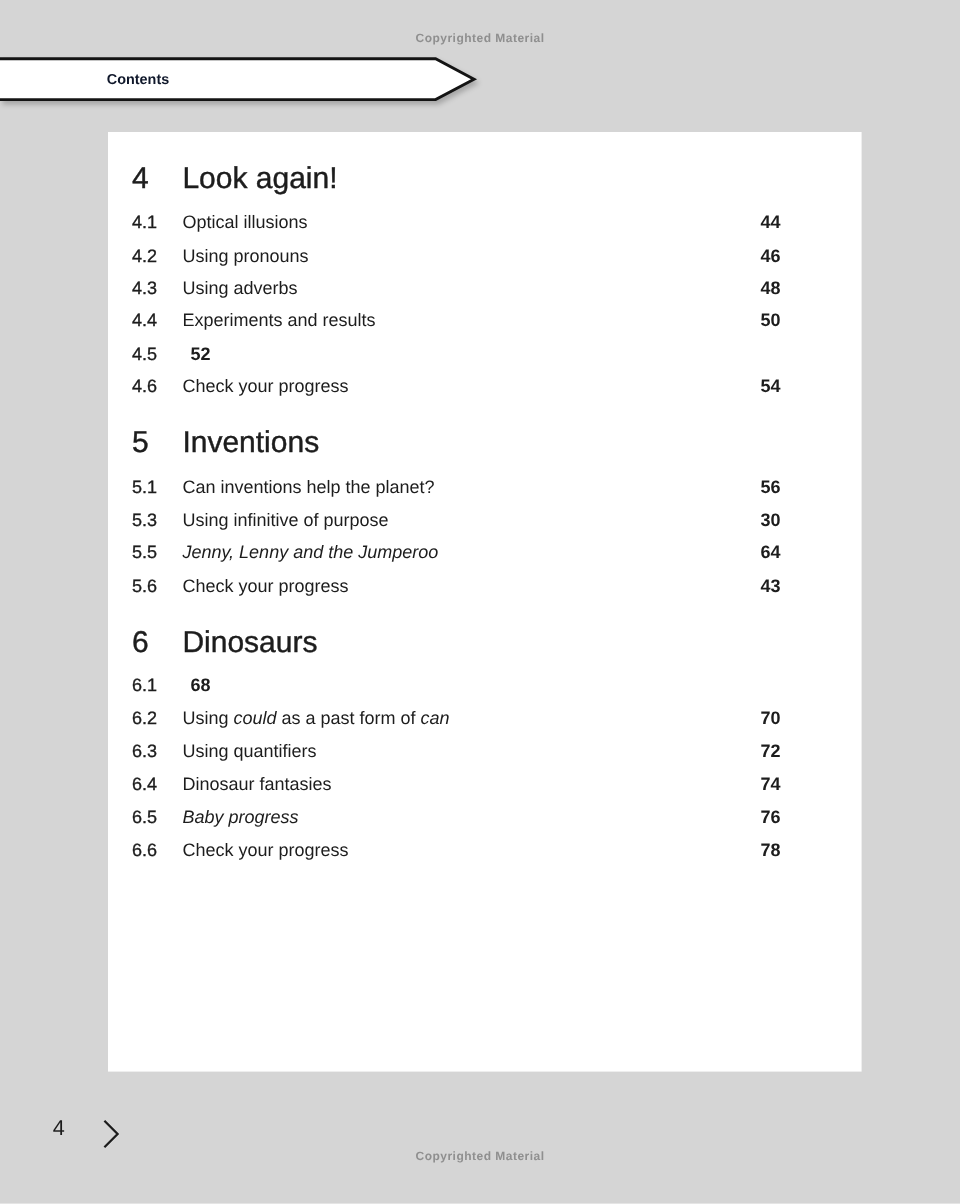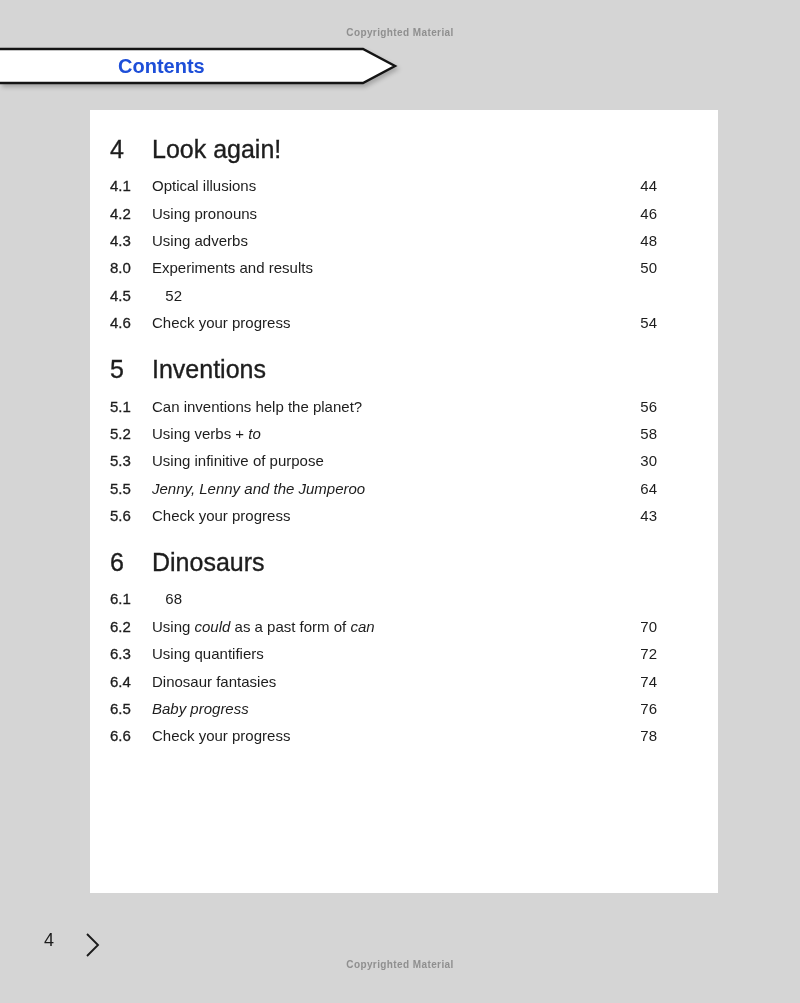--- a/index.html
+++ b/index.html
@@ -20,41 +20,41 @@
   .watermark.top{top:27px;}
   .watermark.bottom{top:959px;}
 
   .banner{
     position:absolute;top:46px;left:0;width:400px;height:40px;
     filter:drop-shadow(2px 3px 2px rgba(0,0,0,.22));
   }
   .banner svg{position:absolute;left:0;top:0;display:block;}
   .banner-label{
     position:absolute;left:89px;top:50%;transform:translateY(-50%);
-    font-weight:bold;font-size:20px;color:#1d4ed8;margin-left:29px;
+    font-weight:bold;font-size:12px;color:#0f172a;
   }
 
   .card{
     position:absolute;left:90px;top:110px;width:628px;height:783px;
     background:var(--card);box-sizing:border-box;
     padding:24px 61px 0 20px;
   }
 
   .toc-section + .toc-section{margin-top:18px;}
   .sec-head{
     display:flex;font-size:25px;line-height:30px;margin:0 0 8px 0;
     color:var(--ink);-webkit-text-stroke:.35px var(--ink);
   }
   .sec-num{width:42px;flex:0 0 42px;}
   .toc-row{
     display:flex;align-items:center;height:27.4px;font-size:15px;color:var(--ink);
   }
   .row-num{width:42px;flex:0 0 42px;-webkit-text-stroke:.3px var(--ink);}
   .row-title{flex:1;}
-  .row-page{min-width:30px;text-align:right;}
+  .row-page{min-width:30px;text-align:center;font-weight:bold;}
   .italic{font-style:italic;}
 
   .footer-pageno{
     position:absolute;left:44px;top:930px;font-size:18px;color:#1c1c1c;
   }
   .footer-chevron{position:absolute;left:83px;top:932px;}
 </style>
 </head>
 <body>
 
@@ -86,21 +86,21 @@
     <span class="row-page">46</span>
   </div>
 
   <div class="toc-row">
     <span class="row-num">4.3</span>
     <span class="row-title"><span>Using adverbs</span></span>
     <span class="row-page">48</span>
   </div>
 
   <div class="toc-row">
-    <span class="row-num">8.0</span>
+    <span class="row-num">4.4</span>
     <span class="row-title"><span>Experiments and results</span></span>
     <span class="row-page">50</span>
   </div>
 
   <div class="toc-row">
     <span class="row-num">4.5</span>
     <span class="row-page">52</span>
   </div>
 
   <div class="toc-row">
@@ -116,25 +116,20 @@
       <span class="sec-num">5</span>
       <span class="sec-title">Inventions</span>
     </div>
     <div class="rows">
   <div class="toc-row">
     <span class="row-num">5.1</span>
     <span class="row-title"><span>Can inventions help the planet?</span></span>
     <span class="row-page">56</span>
   </div>
 
-  <div class="toc-row">
-    <span class="row-num">5.2</span>
-    <span class="row-title"><span>Using verbs + </span><span class="italic">to</span></span>
-    <span class="row-page">58</span>
-  </div>
 
   <div class="toc-row">
     <span class="row-num">5.3</span>
     <span class="row-title"><span>Using infinitive of purpose</span></span>
     <span class="row-page">30</span>
   </div>
 
 
   <div class="toc-row">
     <span class="row-num">5.5</span>

